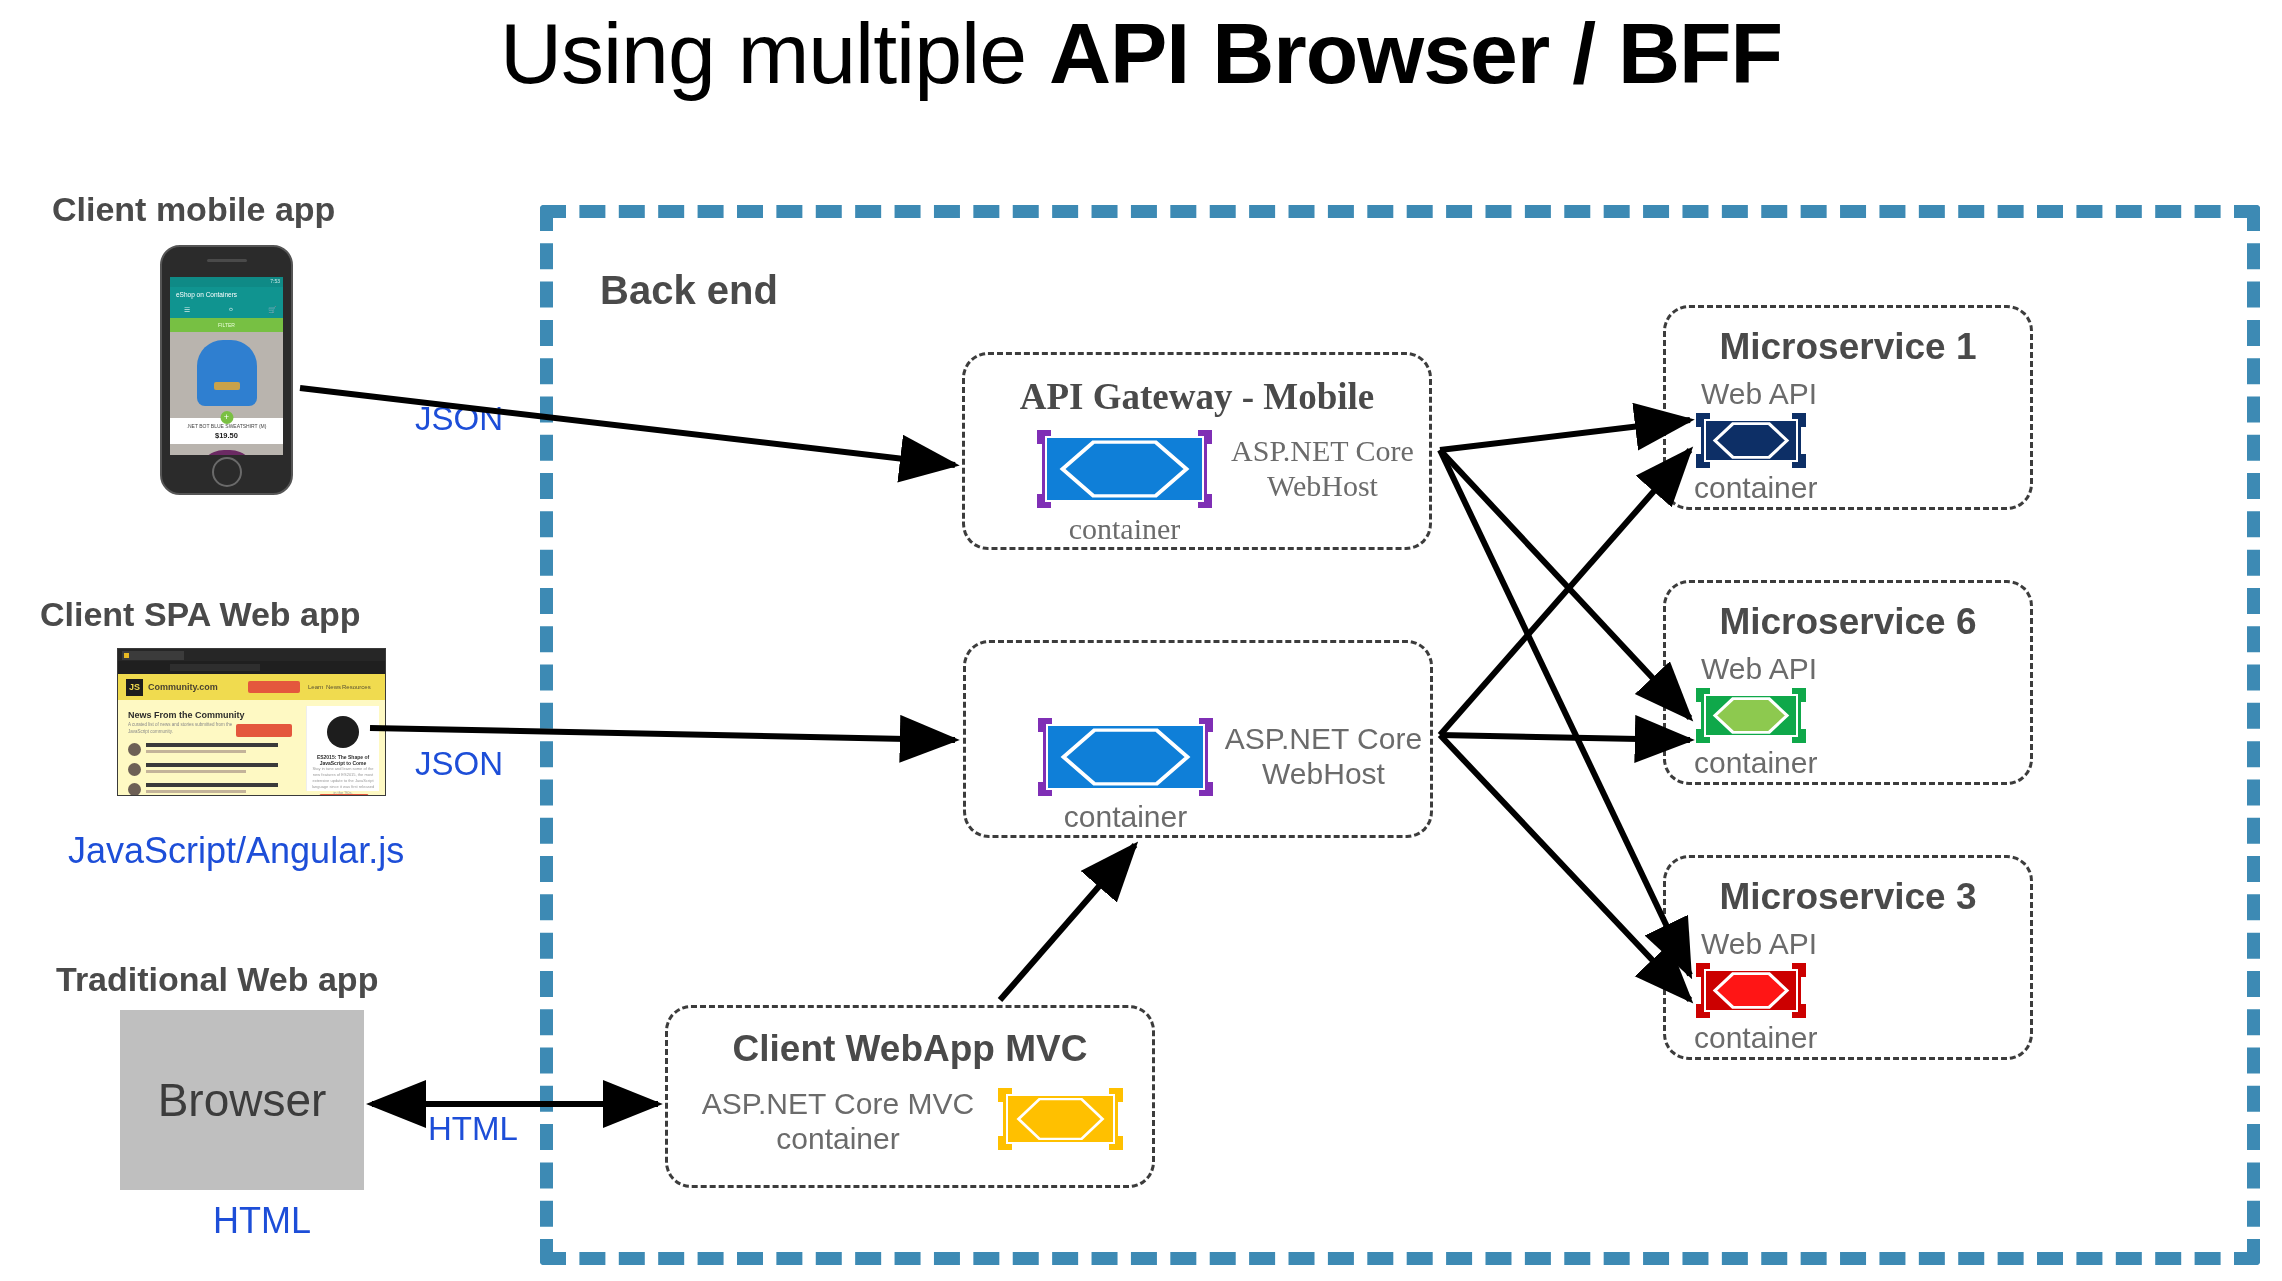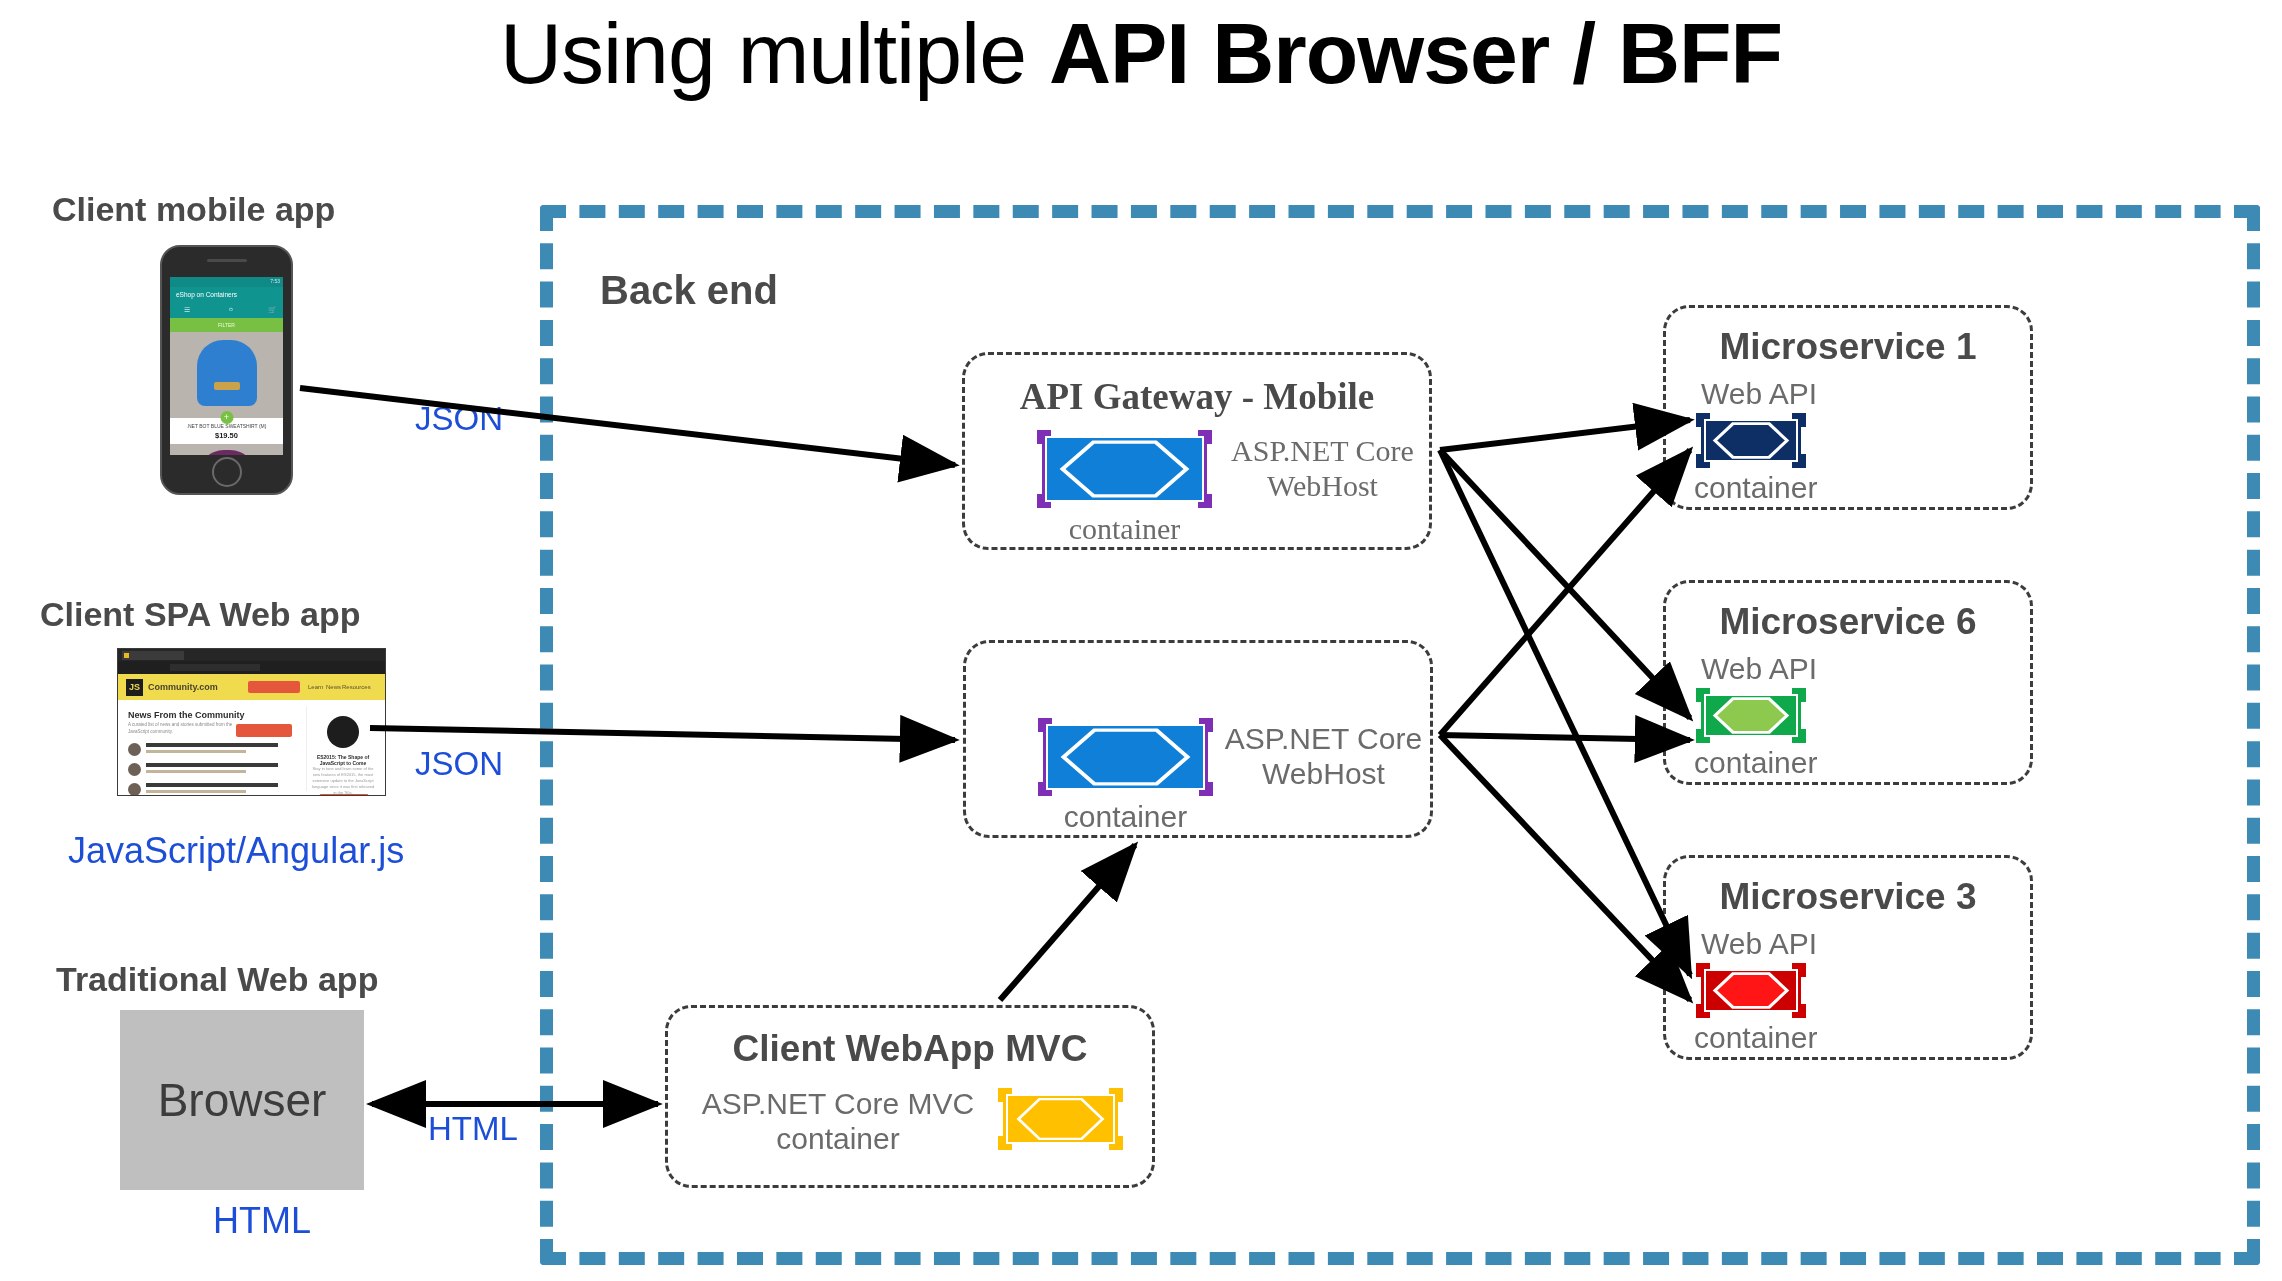--- a/index.html
+++ b/index.html
@@ -75,21 +75,21 @@
   .brw .tabbar .tab{position:absolute;left:4px;top:2px;width:62px;height:9px;background:#3b3b3b;}
   .brw .tabbar .tab:before{content:"";position:absolute;left:2px;top:2px;width:5px;height:5px;background:#e8b923;}
   .brw .urlbar{height:13px;background:#1f1f1f;position:relative;}
   .brw .urlbar .u{position:absolute;left:52px;top:3px;width:90px;height:7px;background:#2e2e2e;}
   .brw .site{height:26px;background:#f0db4f;position:relative;}
   .brw .logo{position:absolute;left:8px;top:5px;width:17px;height:17px;background:#1d1d1d;
              color:#f0db4f;font-size:9px;font-weight:700;text-align:center;line-height:17px;}
   .brw .sitename{position:absolute;left:30px;top:8px;font-size:9px;color:#4a4330;font-weight:700;}
   .brw .cta{position:absolute;left:130px;top:7px;width:52px;height:12px;background:#e4573d;border-radius:2px;}
   .brw .nav{position:absolute;top:10px;font-size:6px;color:#5a5233;}
-  .brw .content{position:absolute;left:0;top:51px;right:0;bottom:0;background:#ffffff;}
+  .brw .content{position:absolute;left:0;top:51px;right:0;bottom:0;background:#fef9c3;}
   .brw h4{margin:0;padding:10px 0 2px 10px;font-size:9px;color:#2c2c2c;}
   .brw .lede{padding:0 0 0 10px;font-size:4.5px;color:#8a8a8a;line-height:1.5;}
   .brw .submit{position:absolute;left:118px;top:24px;width:56px;height:13px;background:#e4573d;border-radius:2px;}
   .brw .item{position:absolute;left:10px;width:150px;height:18px;}
   .brw .av{position:absolute;left:0;top:1px;width:13px;height:13px;border-radius:50%;background:#6d6056;}
   .brw .itxt{position:absolute;left:18px;top:1px;width:132px;height:4px;background:#3a3a3a;}
   .brw .itxt2{position:absolute;left:18px;top:8px;width:100px;height:3px;background:#c4b49a;}
   .brw .side{position:absolute;right:6px;top:6px;width:72px;bottom:4px;background:#fff;border-left:1px solid #eee;}
   .brw .badge{position:absolute;left:50%;top:10px;transform:translateX(-50%);width:32px;height:32px;
               border-radius:50%;background:#1d1d1d;}

